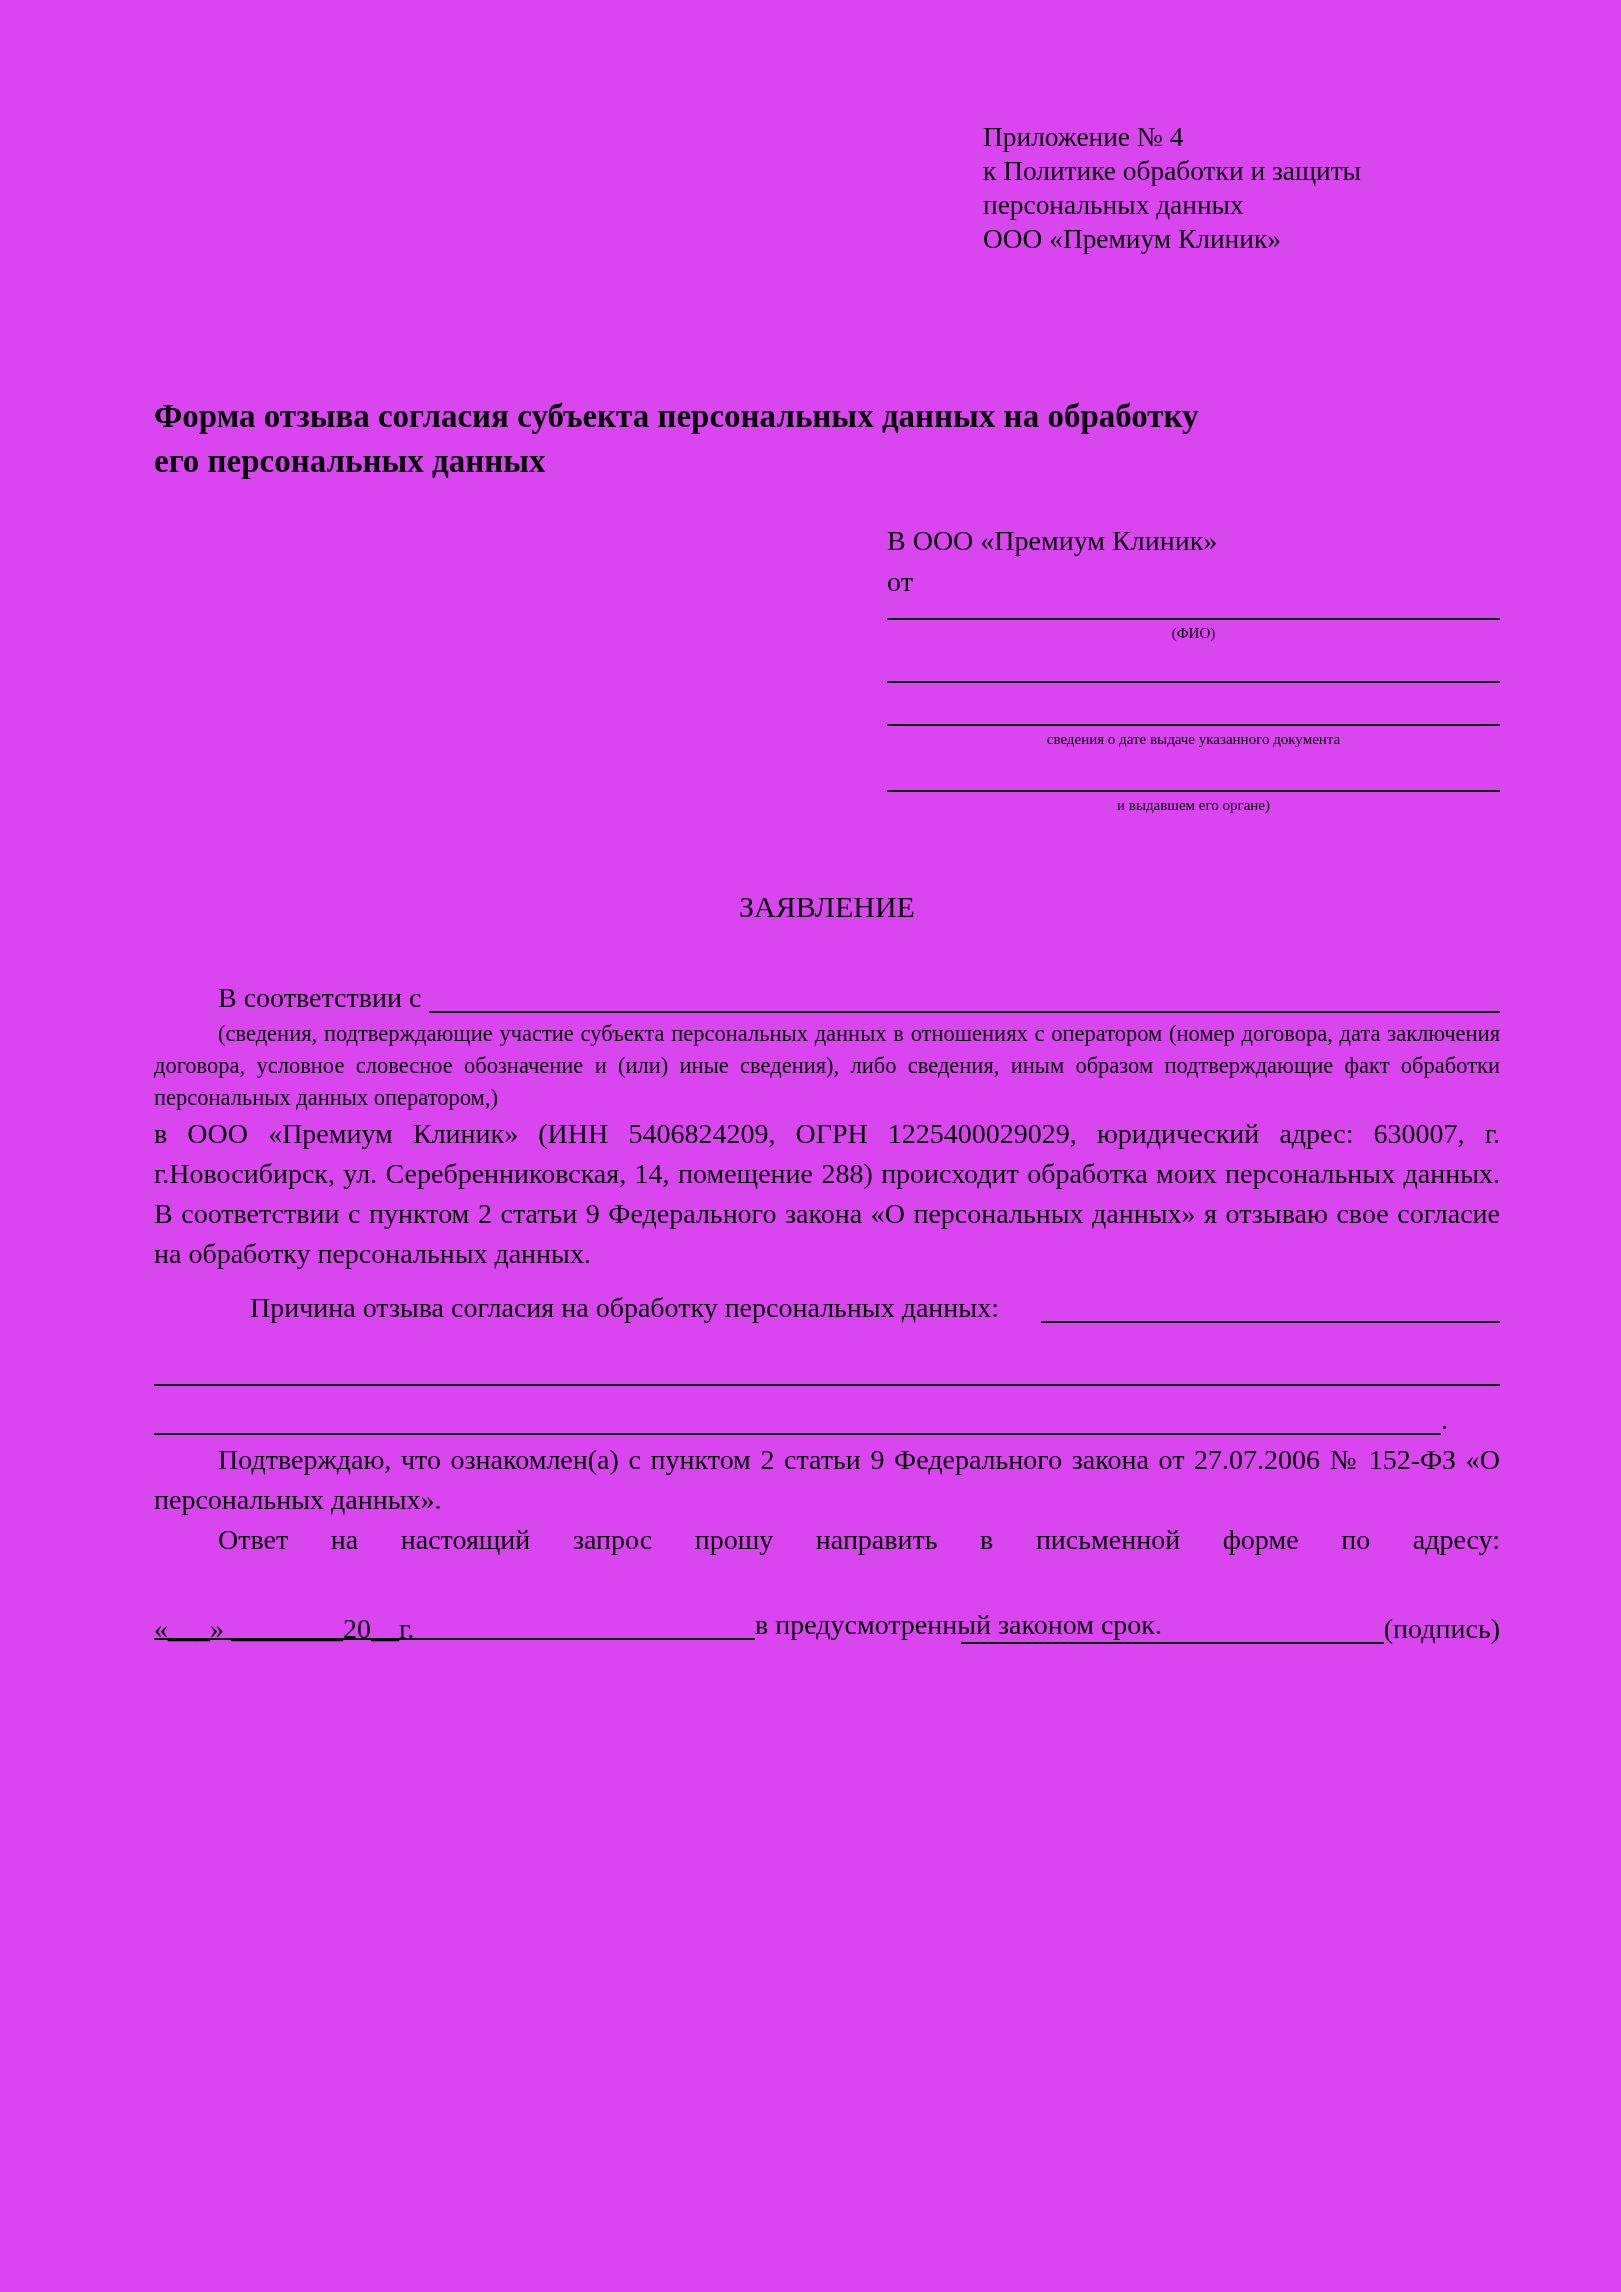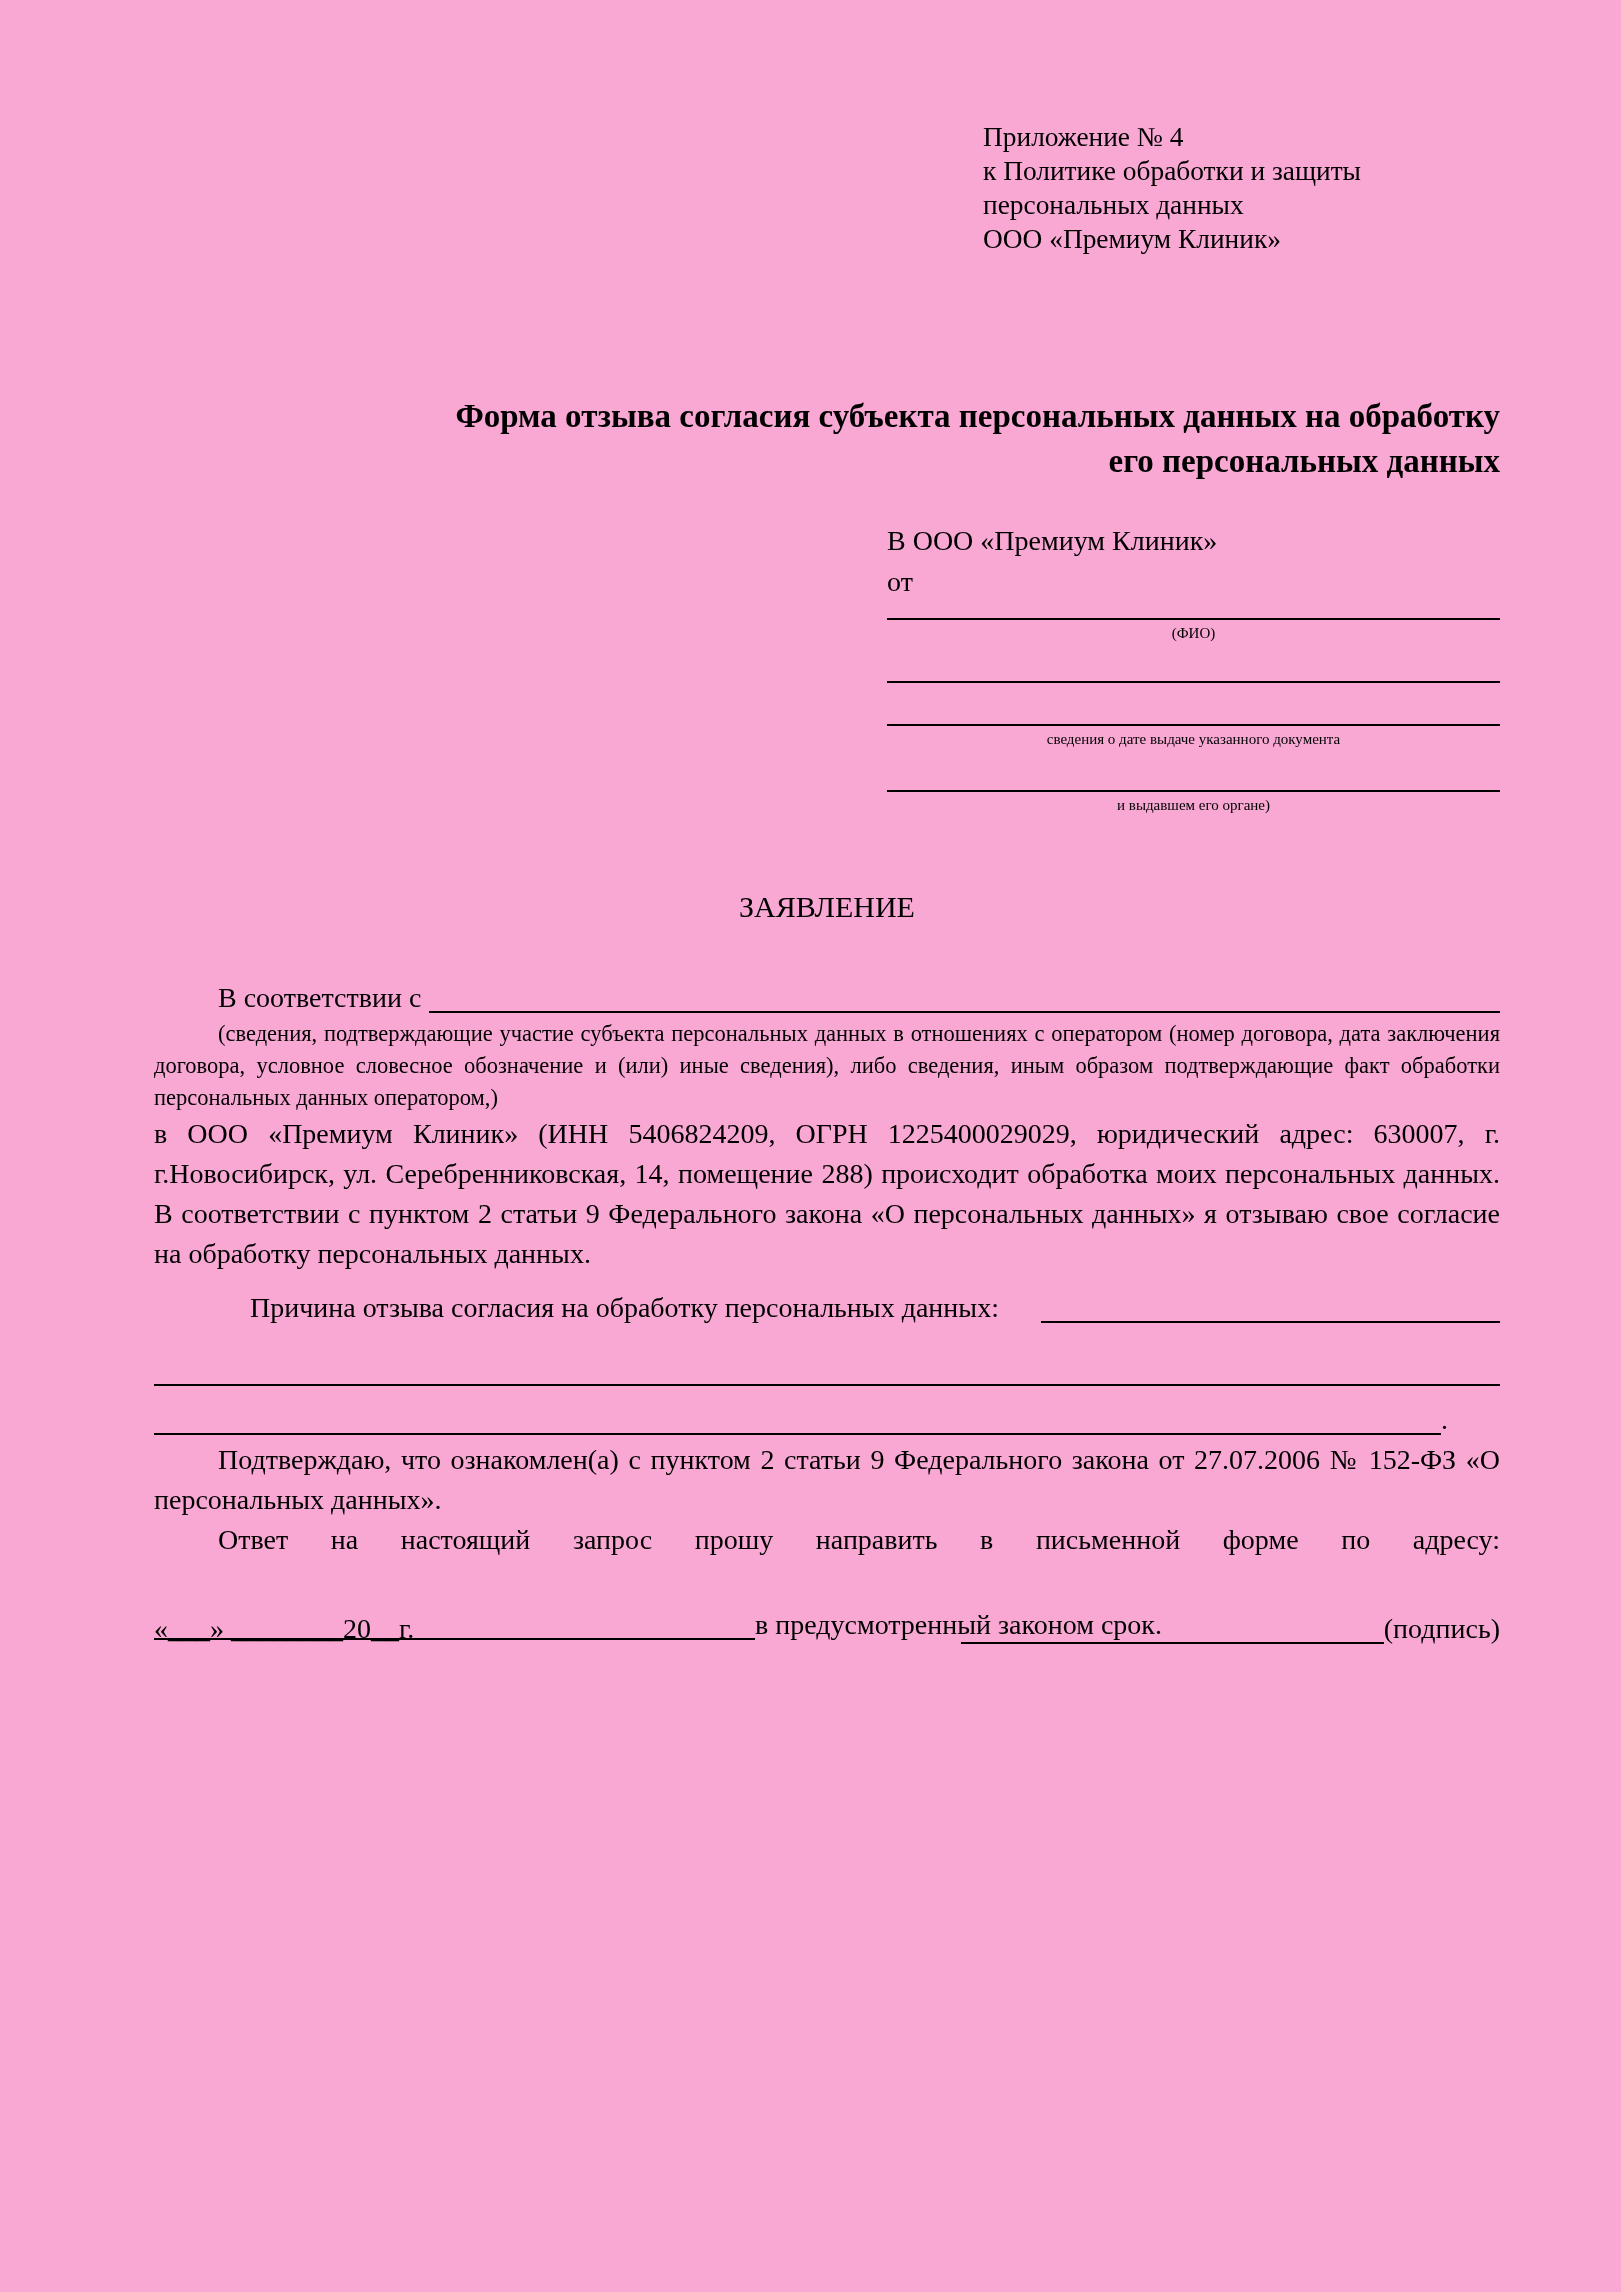--- a/index.html
+++ b/index.html
@@ -4,40 +4,40 @@
 <style>
   html, body {
     margin: 0;
     padding: 0;
     background: #ffffff;
   }
   .page {
     position: relative;
     width: 1621px;
     height: 2293px;
-    background: #f9a8d4;
+    background: #d946ef;
     color: #000000;
     font-family: "Liberation Serif", "DejaVu Serif", serif;
   }
   
   .appendix {
     position: absolute;
     left: 983px;
     top: 120px;
     font-size: 27.4px;
     line-height: 34px;
     white-space: nowrap;
   }
   
   .doc-title {
     position: absolute;
     left: 154px;
     top: 394px;
     width: 1346px;
-    text-align: right;
+    text-align: left;
     font-weight: bold;
     font-size: 33px;
     line-height: 45px;
   }
   
   .addressee {
     position: absolute;
     left: 887px;
     top: 520px;
     width: 613px;

